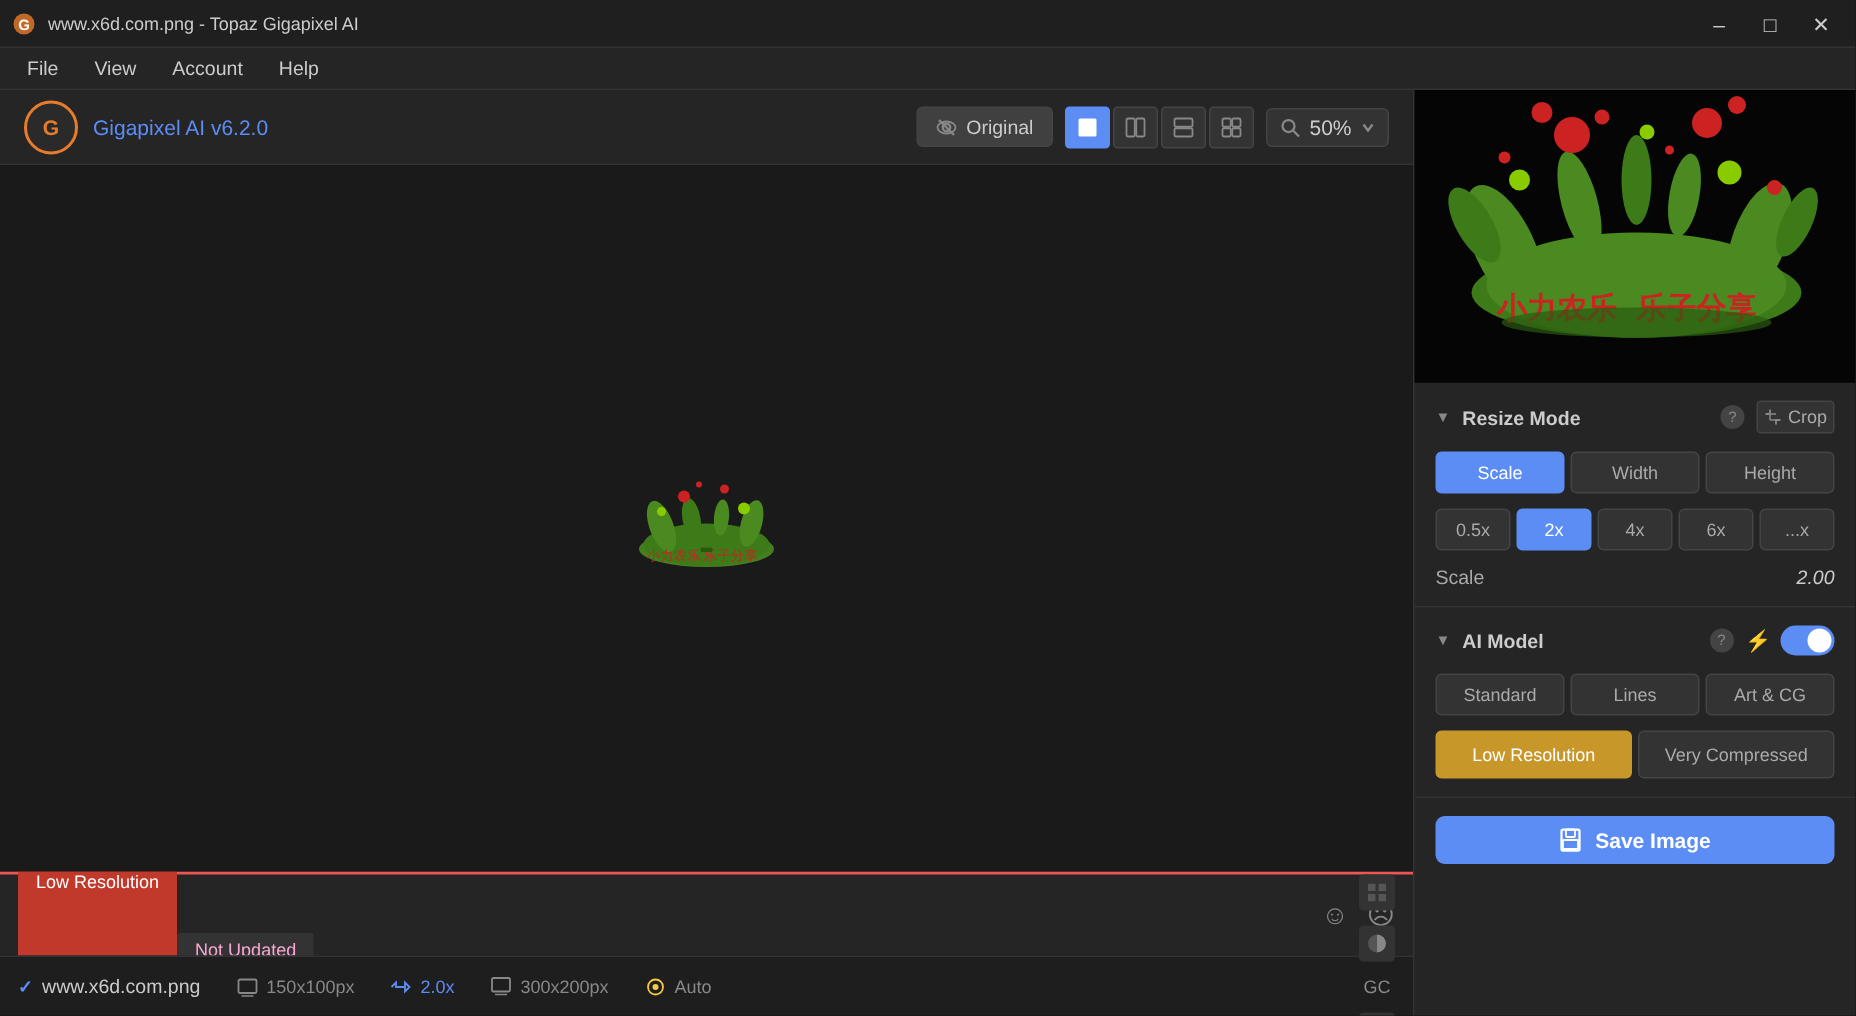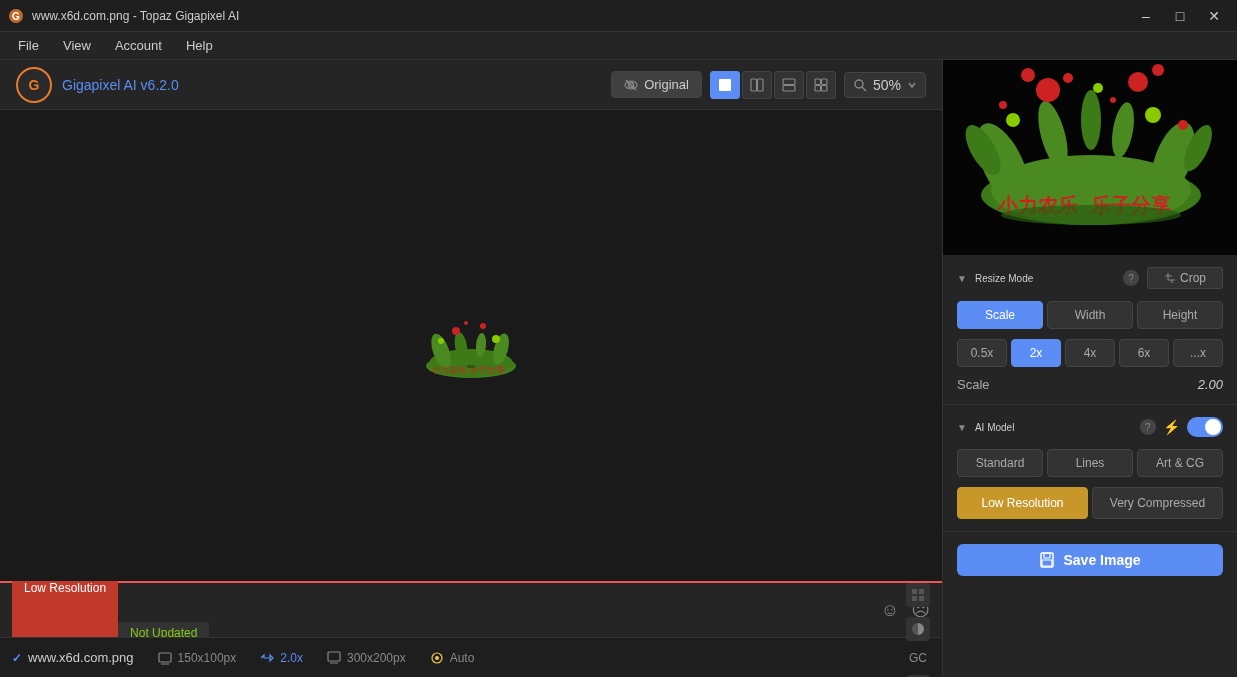--- a/index.html
+++ b/index.html
@@ -177,21 +177,21 @@
     .status-tags {
       display: flex;
       gap: 0;
     }
     .status-tag {
       padding: 4px 12px;
       font-size: 12px;
       border-radius: 2px;
     }
     .status-tag.red { background: #c0392b; color: #fff; }
-    .status-tag.dark { background: #333; color: #84cc16; margin-top: 45px; }
+    .status-tag.dark { background: #333; color: #f9a8d4; margin-top: 45px; }
 
     .status-spacer { flex: 1; }
     .status-icons {
       display: flex;
       align-items: center;
       gap: 12px;
     }
     .status-icon {
       font-size: 18px;
       cursor: pointer;
@@ -259,23 +259,23 @@
       padding: 12px 14px;
       border-bottom: 1px solid #333;
     }
     .section-header {
       display: flex;
       align-items: center;
       gap: 8px;
       margin-bottom: 12px;
     }
     .section-title {
-      font-size: 10px;
-      color: #ccc;
-      font-weight: 400;
+      font-size: 13px;
+      color: #ccc;
+      font-weight: 700;
       flex: 1;
     }
     .section-help {
       width: 16px; height: 16px;
       border-radius: 50%;
       background: #444;
       color: #888;
       font-size: 10px;
       display: flex; align-items: center; justify-content: center;
       cursor: pointer;
@@ -405,21 +405,21 @@
       justify-content: center;
       gap: 8px;
       width: calc(100% - 28px);
     }
 
     
     .crop-btn {
       display: flex;
       align-items: center;
       gap: 4px;
-      padding: 3px 16px;
+      padding: 3px 4px;
       background: #333;
       border: 1px solid #444;
       border-radius: 3px;
       color: #aaa;
       font-size: 12px;
       cursor: pointer;
     }
   </style>
 </head>
 <body>

